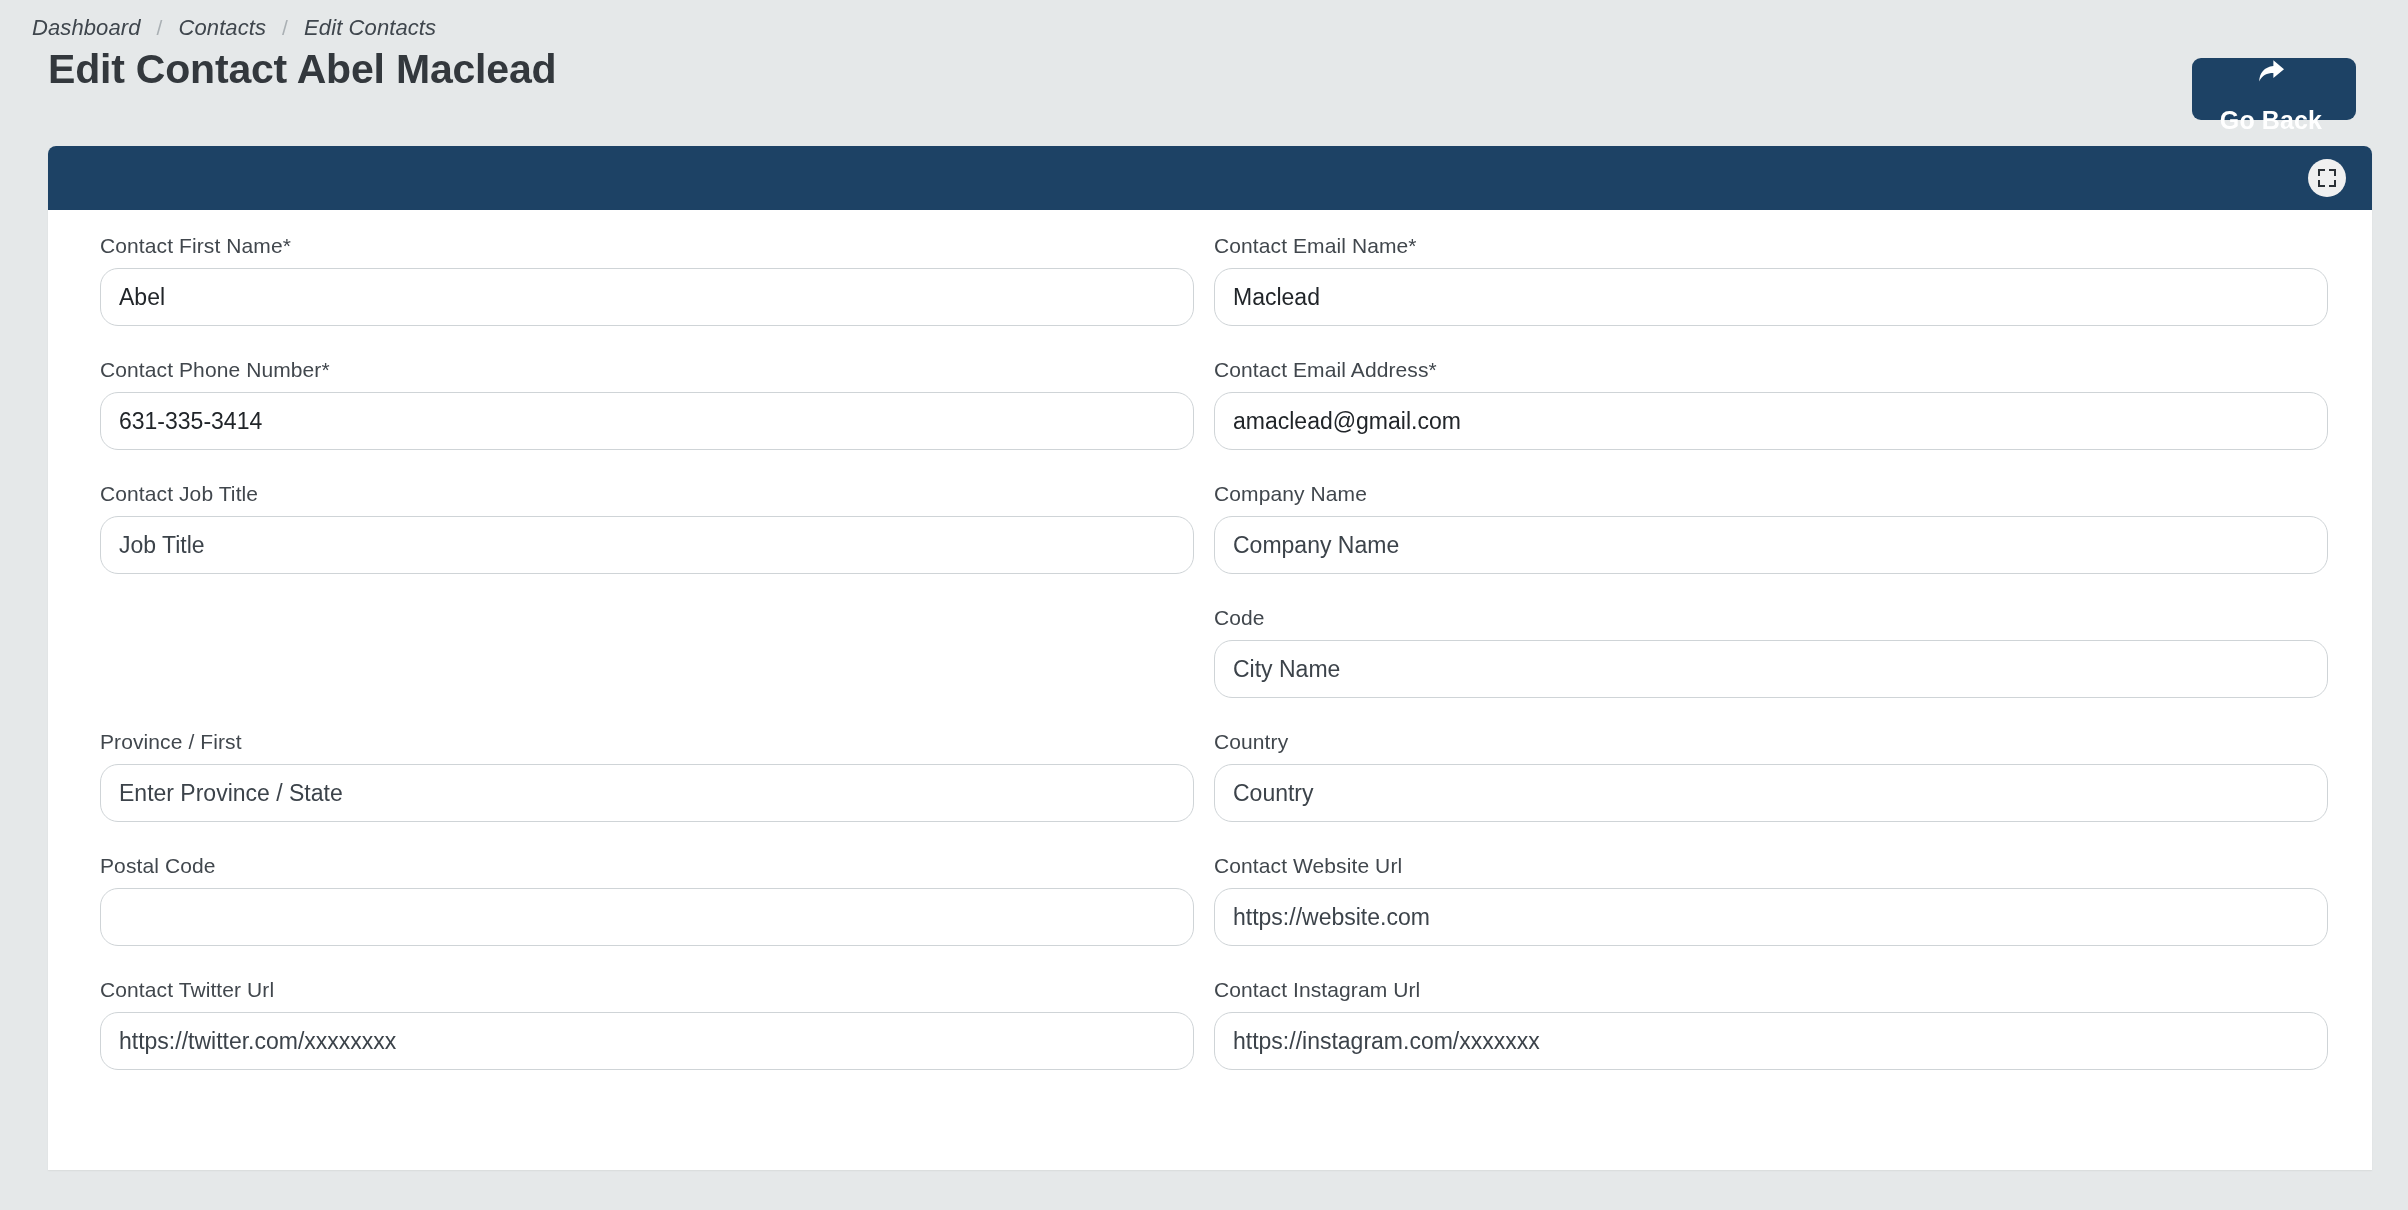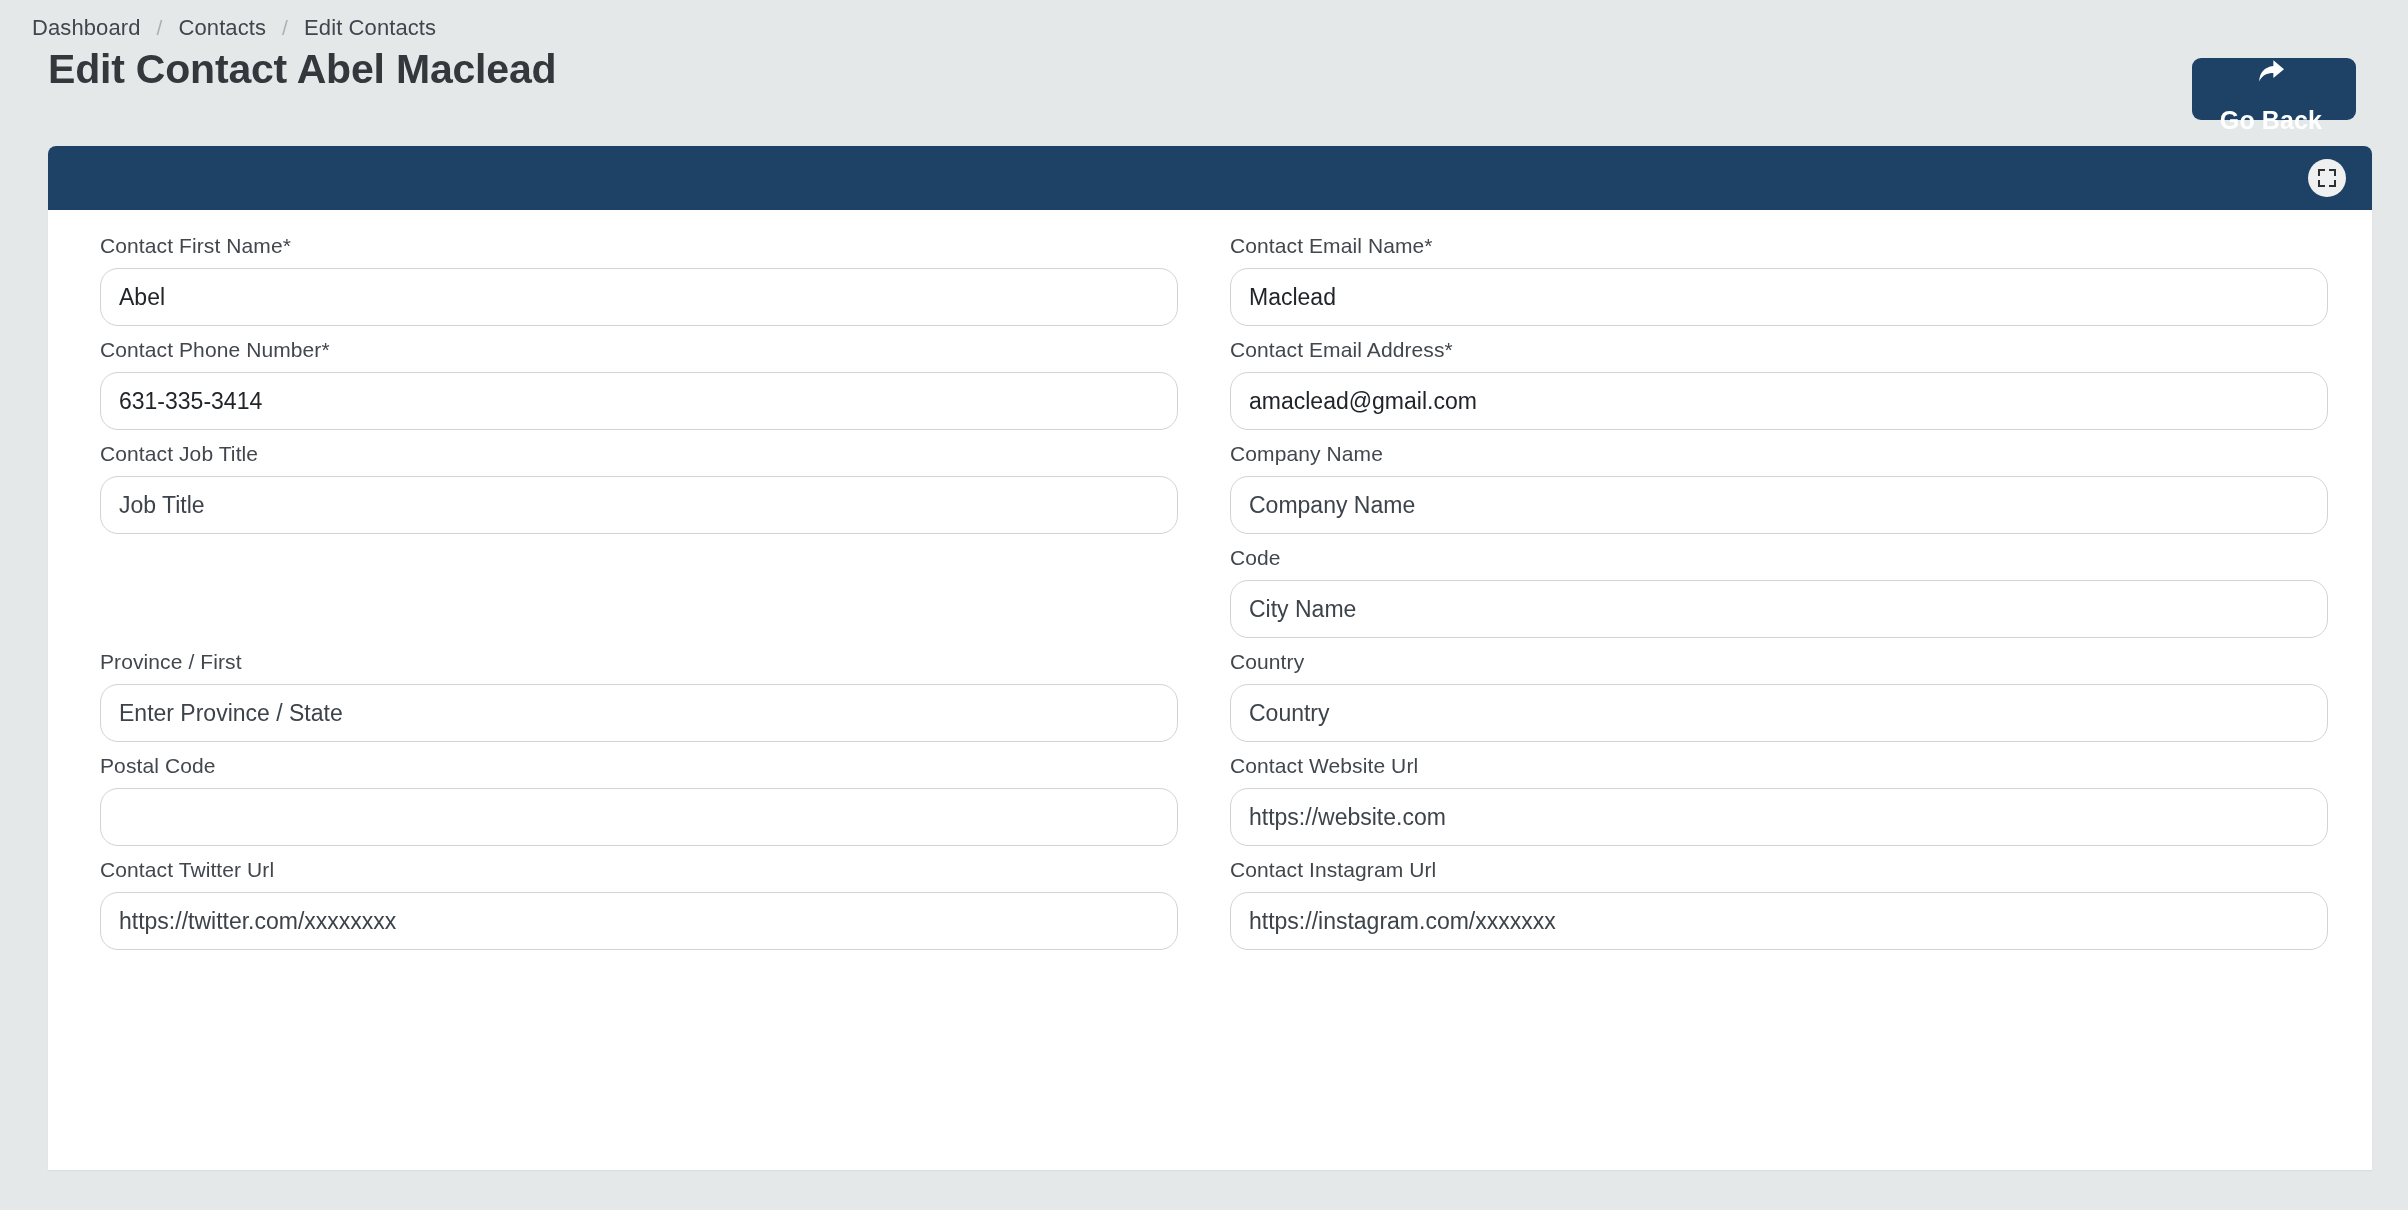--- a/index.html
+++ b/index.html
@@ -15,21 +15,21 @@
   .breadcrumb {
     display: flex;
     align-items: center;
     gap: 14px;
     padding: 16px 0 0 32px;
     height: 40px;
     font-size: 22px;
     color: #3f464d;
     letter-spacing: .1px;
   }
-  .breadcrumb .crumb { white-space: nowrap; }
+  .breadcrumb .crumb { white-space: nowrap; font-style: italic; }
   .breadcrumb .sep {
     color: #aab0b4;
     font-size: 21px;
     padding: 0 2px;
   }
 
   
   .page-head {
     display: flex;
     align-items: flex-end;
@@ -93,20 +93,21 @@
   }
   .expand-btn svg { display: block; }
 
   
   .form-grid {
     display: grid;
     grid-template-columns: 1fr 1fr;
     column-gap: 52px;
     row-gap: 0;
     padding: 24px 44px 0 32px;
+    gap: 20px;
   }
   .field { padding: 0 0 0 20px; margin-bottom: 12px; }
   .field.right { padding-left: 0; padding-right: 0; }
   .field-label {
     display: block;
     font-size: 21px;
     color: #41474d;
     margin-bottom: 10px;
     letter-spacing: .1px;
   }

